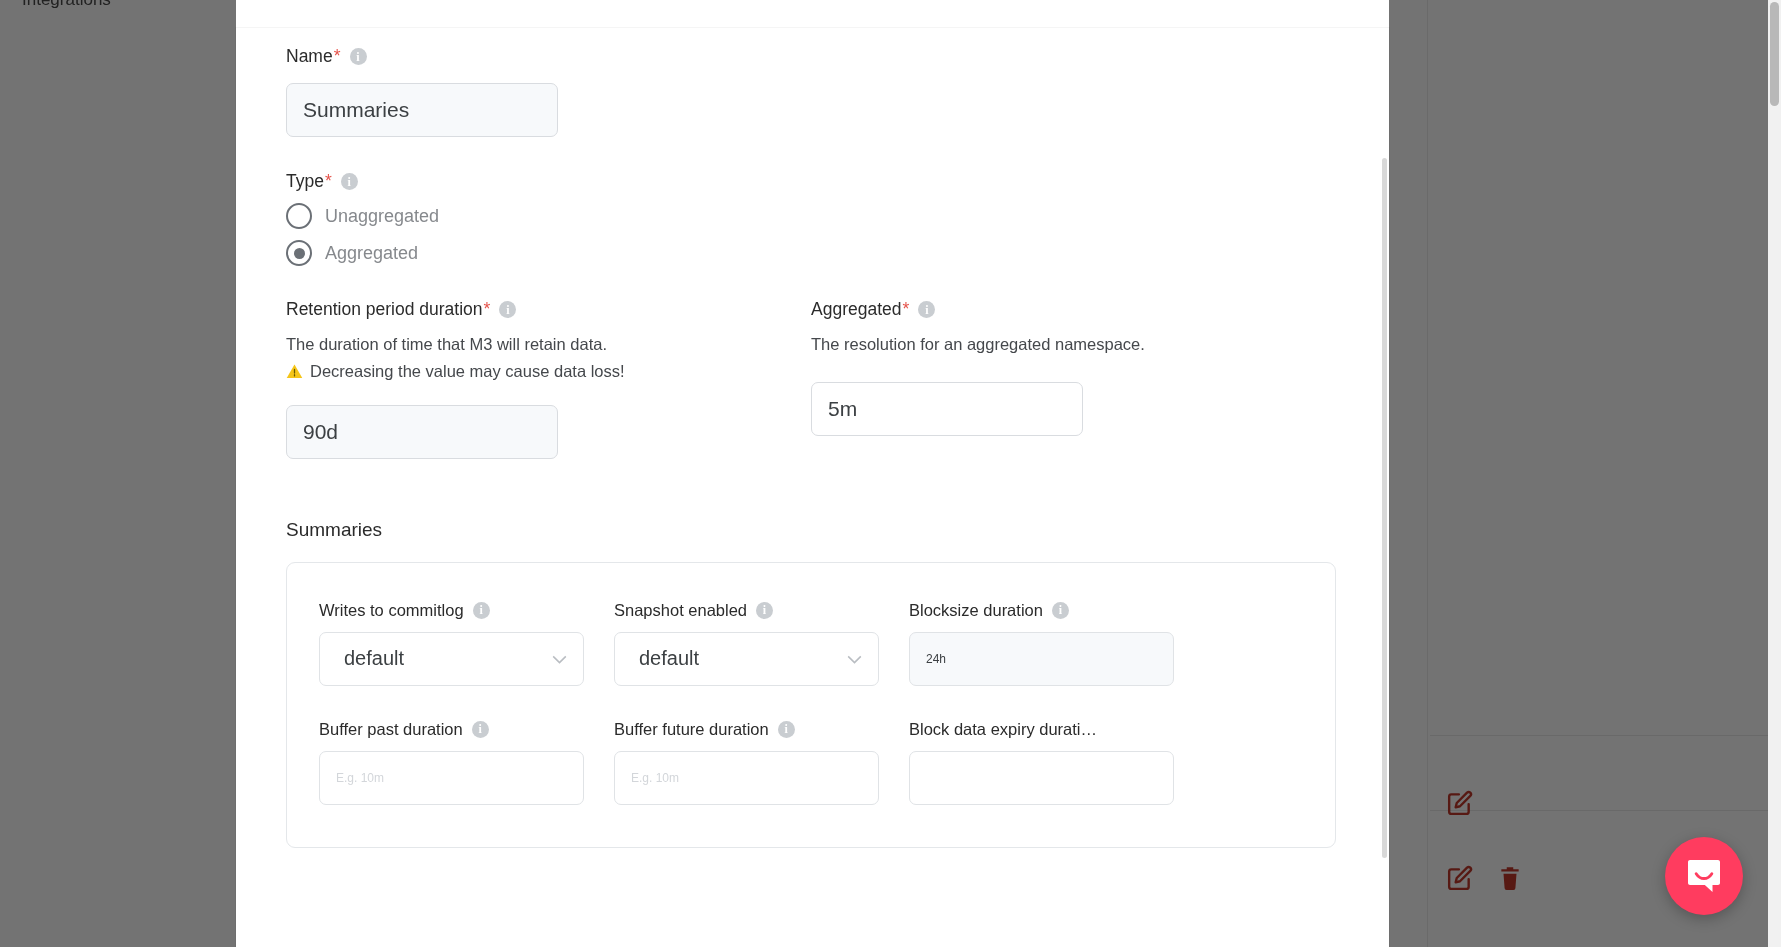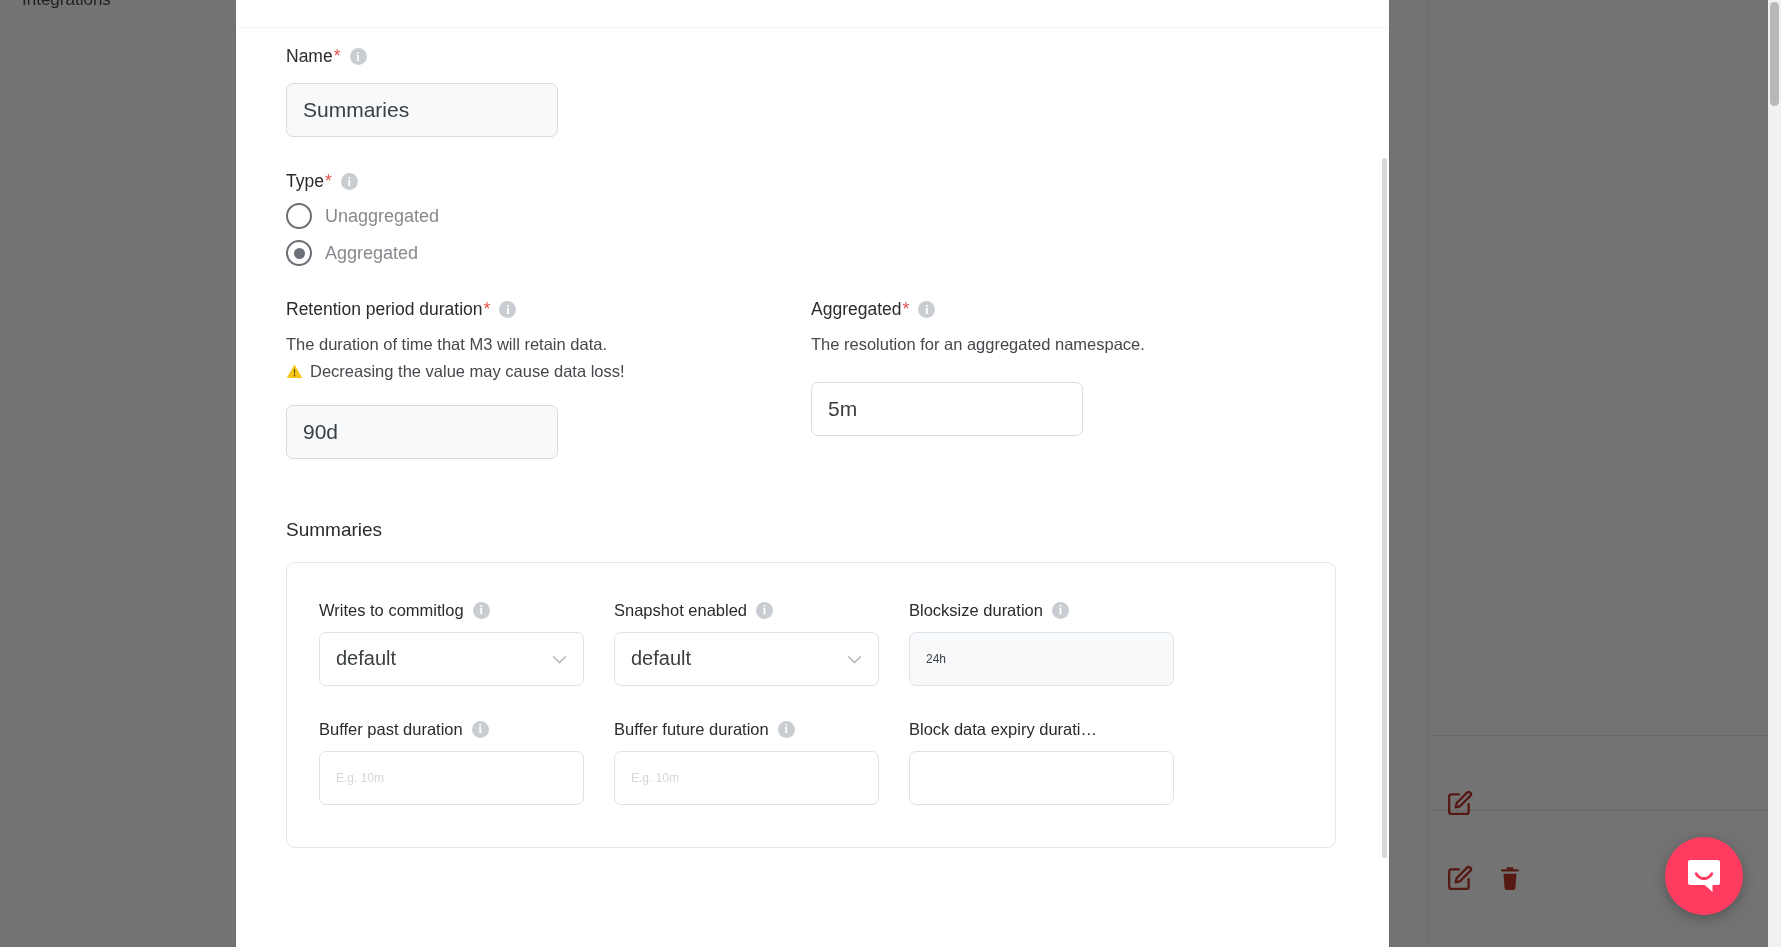--- a/index.html
+++ b/index.html
@@ -144,21 +144,21 @@
     margin-bottom: 12px;
     white-space: nowrap;
   }
   .select-box {
     position: relative;
     border: 1px solid #e0e3e6;
     border-radius: 7px;
     background: #ffffff;
     height: 54px;
     display: flex; align-items: center;
-    padding: 0 16px;
+    padding: 0 24px;
     font-size: 20px; color: #3c4043;
   }
   .chev {
     position: absolute; right: 16px; top: 50%;
     width: 15px; height: 9px; margin-top: -4px;
     color: #b9bdc2;
   }
   .adv-input {
     display: block; width: 100%;
     border: 1px solid #e0e3e6;

